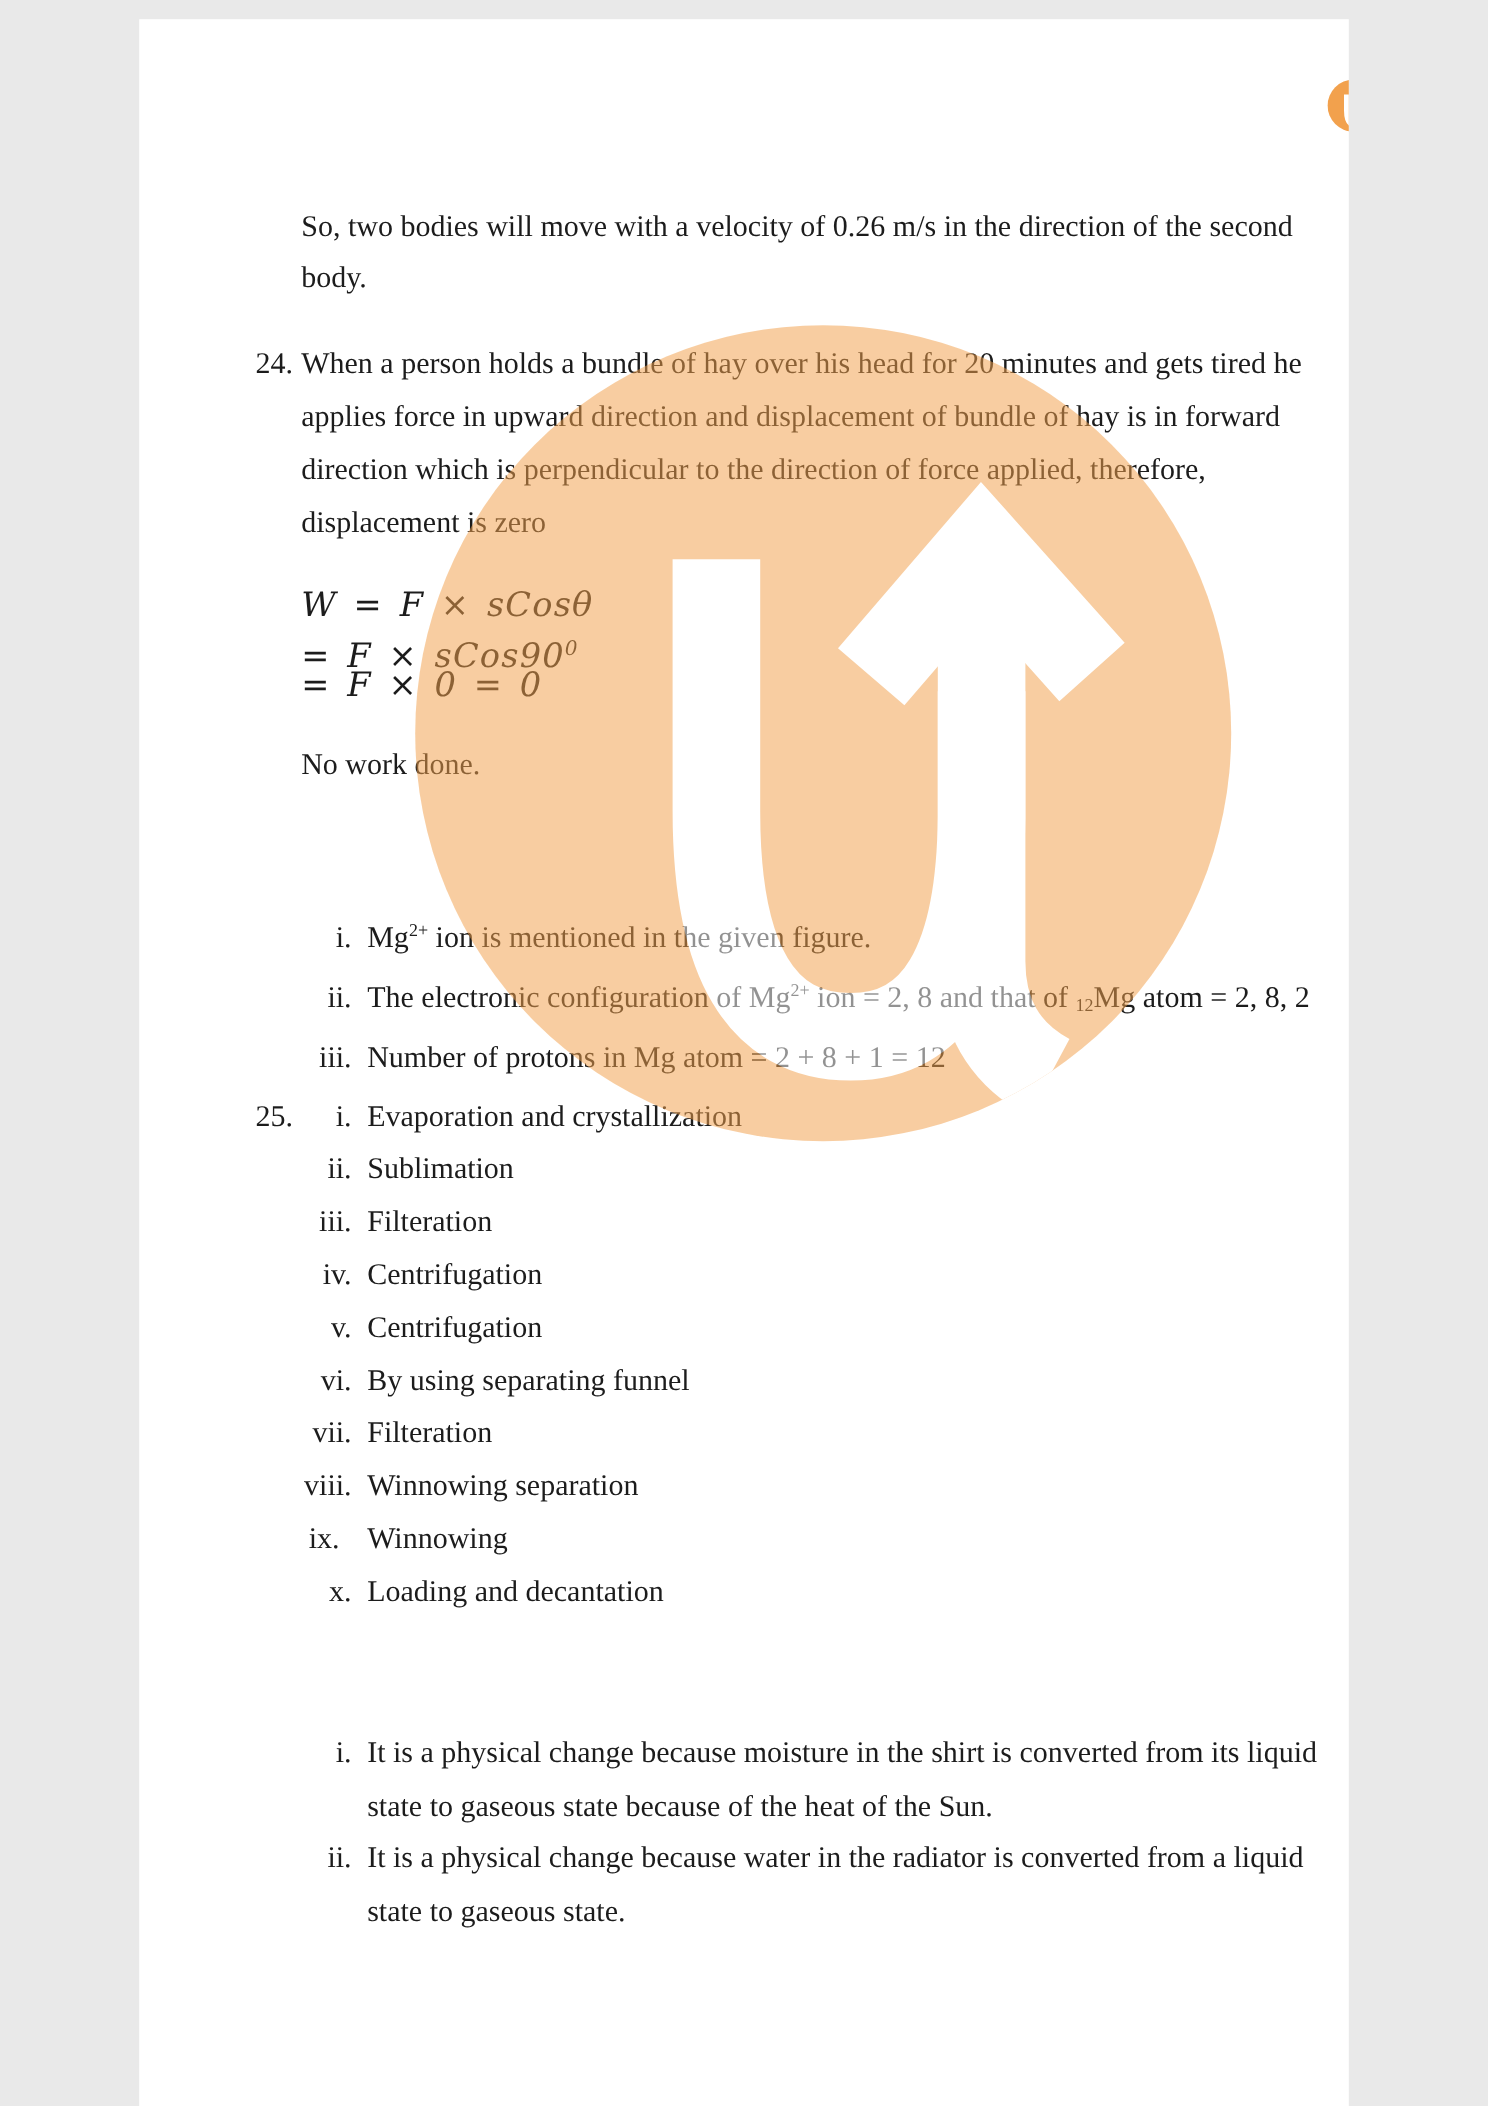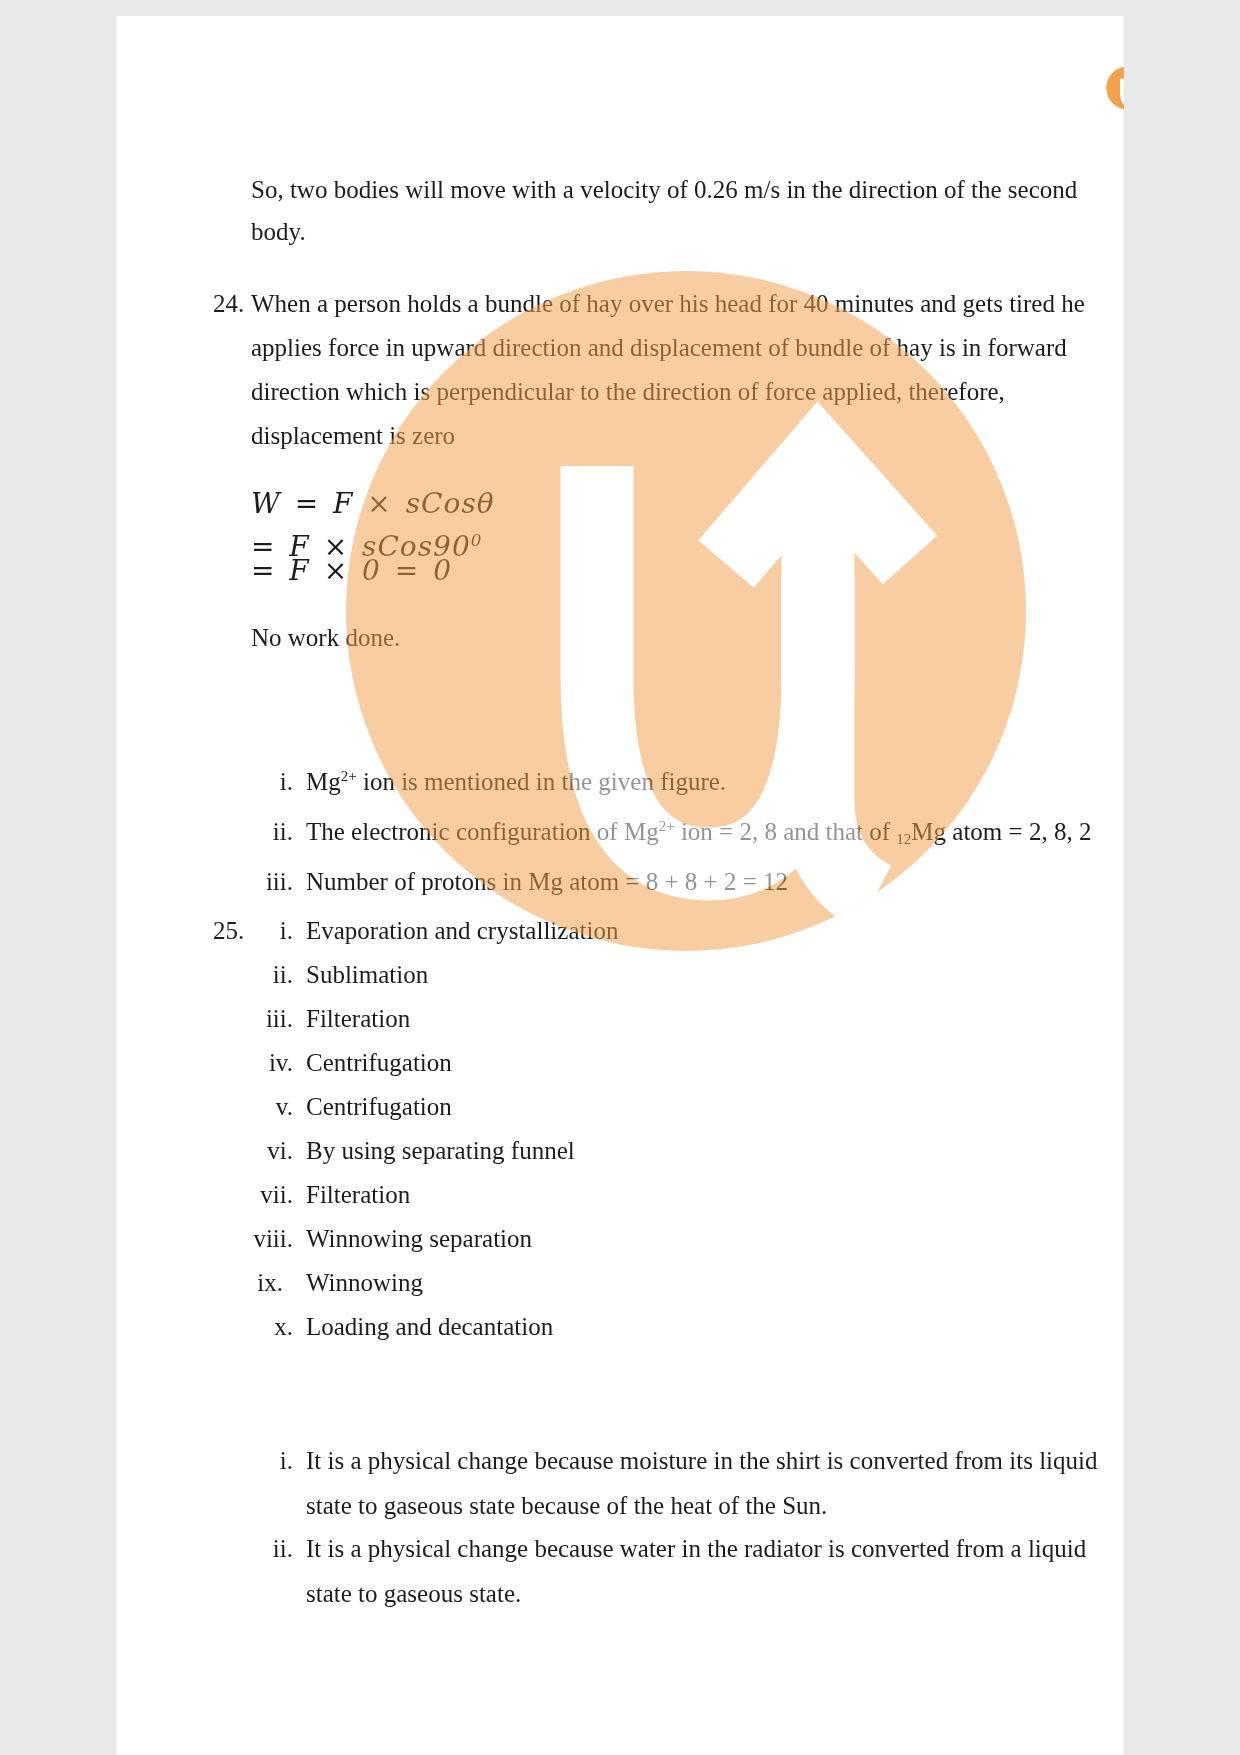--- a/index.html
+++ b/index.html
@@ -66,35 +66,35 @@
     <use href="#umark"></use>
   </svg>
   <span class="brand">topper</span>
   <span class="reg">®</span>
   <span class="tagline">learn from experts</span>
 
   <main id="content">
       <div class="line" style="left: 135px; top: 159px;">So, two bodies will move with a velocity of 0.26 m/s in the direction of the second</div>
       <div class="line" style="left: 135px; top: 201px;">body.</div>
       <div class="line" style="left: 97px; top: 273px;">24.</div>
-      <div class="line" style="left: 135px; top: 273px;">When a person holds a bundle of hay over his head for 40 minutes and gets tired he</div>
+      <div class="line" style="left: 135px; top: 273px;">When a person holds a bundle of hay over his head for 20 minutes and gets tired he</div>
       <div class="line" style="left: 135px; top: 317px;">applies force in upward direction and displacement of bundle of hay is in forward</div>
       <div class="line" style="left: 135px; top: 361px;">direction which is perpendicular to the direction of force applied, therefore,</div>
       <div class="line" style="left: 135px; top: 405px;">displacement is zero</div>
       <div class="line formula" style="left: 135px; top: 473px;">W = F × sCosθ</div>
       <div class="line formula" style="left: 135px; top: 516px;">= F × sCos90<sup>0</sup></div>
       <div class="line formula" style="left: 135px; top: 540px;">= F × 0 = 0</div>
       <div class="line" style="left: 135px; top: 607px;">No work done.</div>
       <div class="line or" style="left: 0px; top: 674px;">OR</div>
       <div class="line num" style="left: 90px; top: 751px;">i.</div>
       <div class="line" style="left: 190px; top: 751px;">Mg<sup>2+</sup> ion is mentioned in the given figure.</div>
       <div class="line num" style="left: 90px; top: 801px;">ii.</div>
       <div class="line" style="left: 190px; top: 801px;">The electronic configuration of Mg<sup>2+</sup> ion = 2, 8 and that of <sub>12</sub>Mg atom = 2, 8, 2</div>
       <div class="line num" style="left: 90px; top: 851px;">iii.</div>
-      <div class="line" style="left: 190px; top: 851px;">Number of protons in Mg atom = 8 + 8 + 2 = 12</div>
+      <div class="line" style="left: 190px; top: 851px;">Number of protons in Mg atom = 2 + 8 + 1 = 12</div>
       <div class="line" style="left: 97px; top: 900px;">25.</div>
       <div class="line num" style="left: 90px; top: 900px;">i.</div>
       <div class="line" style="left: 190px; top: 900px;">Evaporation and crystallization</div>
       <div class="line num" style="left: 90px; top: 944px;">ii.</div>
       <div class="line" style="left: 190px; top: 944px; text-align: center;">Sublimation</div>
       <div class="line num" style="left: 90px; top: 988px;">iii.</div>
       <div class="line" style="left: 190px; top: 988px;">Filteration</div>
       <div class="line num" style="left: 90px; top: 1032px;">iv.</div>
       <div class="line" style="left: 190px; top: 1032px;">Centrifugation</div>
       <div class="line num" style="left: 90px; top: 1076px;">v.</div>

